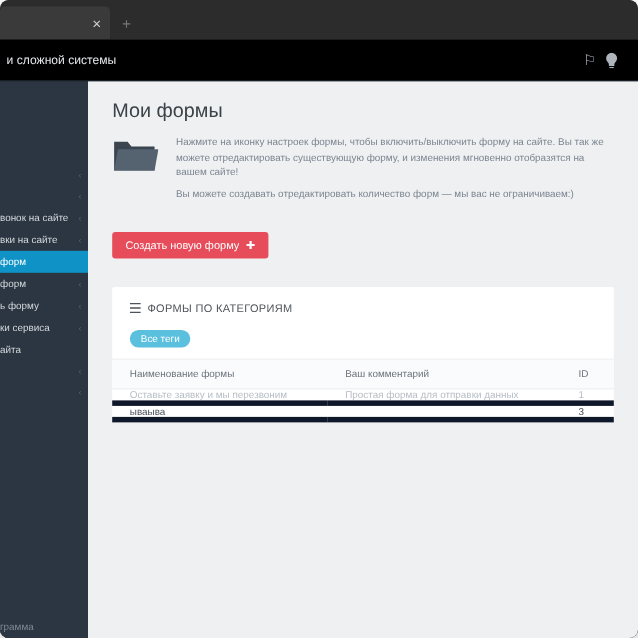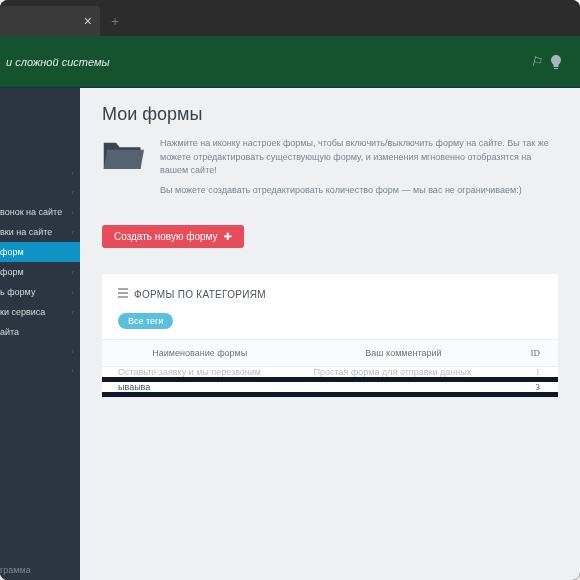--- a/index.html
+++ b/index.html
@@ -49,29 +49,28 @@
   }
   
   .app {
     position: absolute;
     top: 36px; left: 0; right: 0; bottom: 0;
     display: flex;
     flex-direction: column;
     background: #2b3642;
   }
   .app-header {
-    height: 52px;
-    background: #14532d;
+    height: 38px;
+    background: #000000;
     border-bottom: 1px solid #232c37;
     display: flex;
     align-items: center;
     padding: 0 14px 0 6px;
     color: #e6e9ec;
     font-size: 11px;
-    font-style: italic;
   }
   .app-header .title { flex: 1; white-space: nowrap; overflow: hidden; }
   .app-header .hdr-ico {
     width: 20px; display: inline-flex; justify-content: center;
     color: #aeb4bb; font-size: 13px; cursor: pointer;
   }
   .bulb { color: #d7d240; }
   .app-body {
     flex: 1;
     display: flex;
@@ -162,29 +161,29 @@
     border-radius: 10px;
     cursor: pointer;
   }
   table.forms {
     width: 100%;
     border-collapse: collapse;
     font-size: 9px;
     color: #484f57;
   }
   table.forms th {
-    text-align: center;
+    text-align: left;
     font-weight: 400;
     color: #6b737c;
     padding: 8px 16px;
     border-top: 1px solid #eceef0;
     border-bottom: 1px solid #eceef0;
     background: #fafbfc;
   }
-  table.forms th.id, table.forms td.id { text-align: right; padding-right: 18px; font-family: Liberation Serif, serif; }
+  table.forms th.id, table.forms td.id { text-align: left; padding-right: 18px; }
   table.forms td {
     padding: 0 16px;
     border-bottom: 5px solid #0f172a;
   }
   table.forms tr.muted td { color: #b7bdc4; }
 </style>
 </head>
 <body>
 
 <div class="screen-wrap">

